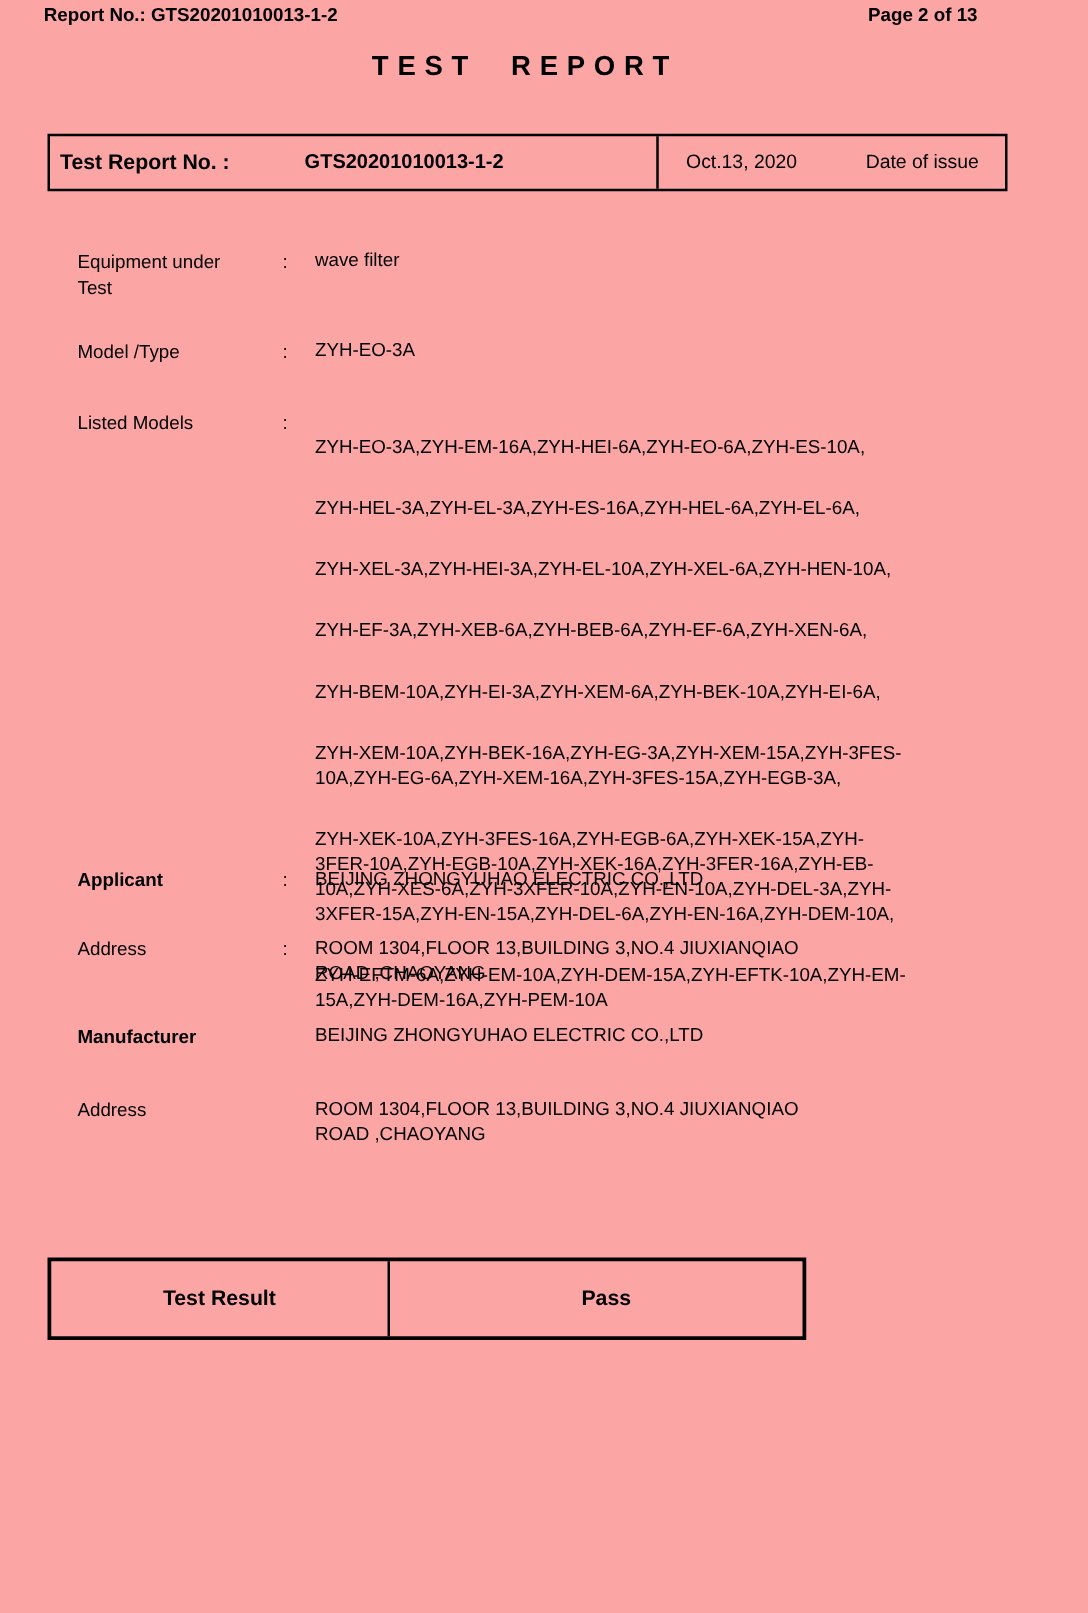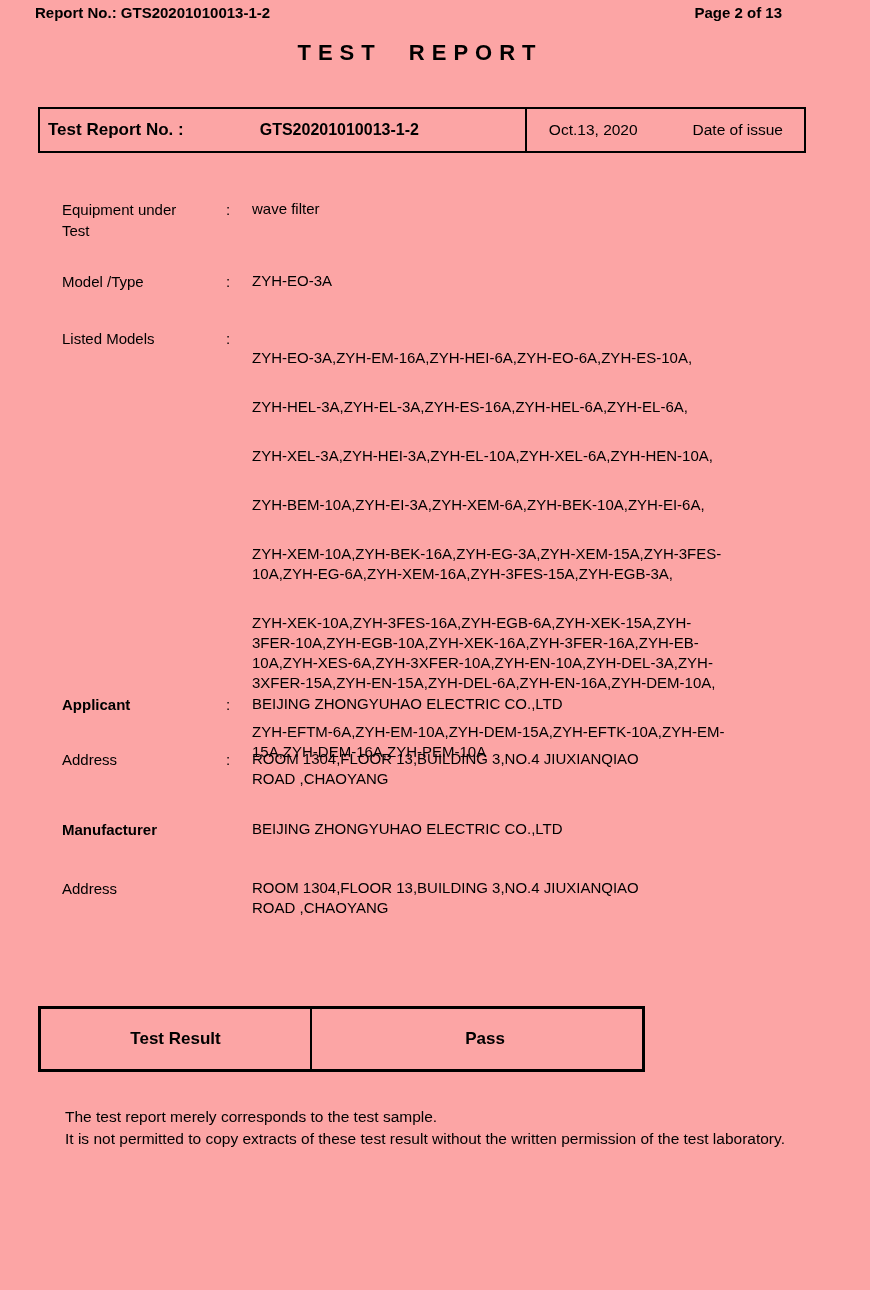--- a/index.html
+++ b/index.html
@@ -29,21 +29,21 @@
     position:absolute;top:107px;left:38px;width:768px;height:46px;
     border:2px solid #000;
     display:flex;box-sizing:border-box;
   }
   .rt-left{
     flex:0 0 487px;display:flex;align-items:center;
     padding-left:8px;box-sizing:border-box;
     border-right:2px solid #000;
   }
   .rt-label{font-size:17px;font-weight:bold;}
-  .rt-number{font-size:16px;font-weight:bold;margin-left:76px;}
+  .rt-number{font-size:16px;font-weight:bold;margin-left:60px;}
   .rt-right{flex:1;display:flex;flex-direction:row;box-sizing:border-box;}
   .rt-date{flex:1;display:flex;align-items:center;justify-content:center;font-size:15.5px;}
   .rt-sep{height:1px;background:#b4b4b4;margin:0 6px;}
   .rt-datelabel{flex:1;display:flex;align-items:center;justify-content:center;font-size:15.5px;}
   
   .field{
     position:absolute;left:62px;
     display:flex;align-items:flex-start;
     font-size:15px;line-height:21px;
   }
@@ -112,20 +112,21 @@
     <div class="f-value">ZYH-EO-3A</div>
   </div>
 
   <div class="field" style="top:328px">
     <div class="f-label">Listed Models</div>
     <div class="f-colon">:</div>
     <div class="f-value">
       <p>ZYH-EO-3A,ZYH-EM-16A,ZYH-HEI-6A,ZYH-EO-6A,ZYH-ES-10A,</p>
       <p>ZYH-HEL-3A,ZYH-EL-3A,ZYH-ES-16A,ZYH-HEL-6A,ZYH-EL-6A,</p>
       <p>ZYH-XEL-3A,ZYH-HEI-3A,ZYH-EL-10A,ZYH-XEL-6A,ZYH-HEN-10A,</p>
+      <p>ZYH-EF-3A,ZYH-XEB-6A,ZYH-BEB-6A,ZYH-EF-6A,ZYH-XEN-6A,</p>
       <p>ZYH-BEM-10A,ZYH-EI-3A,ZYH-XEM-6A,ZYH-BEK-10A,ZYH-EI-6A,</p>
       <p>ZYH-XEM-10A,ZYH-BEK-16A,ZYH-EG-3A,ZYH-XEM-15A,ZYH-3FES-
 10A,ZYH-EG-6A,ZYH-XEM-16A,ZYH-3FES-15A,ZYH-EGB-3A,</p>
       <p>ZYH-XEK-10A,ZYH-3FES-16A,ZYH-EGB-6A,ZYH-XEK-15A,ZYH-
 3FER-10A,ZYH-EGB-10A,ZYH-XEK-16A,ZYH-3FER-16A,ZYH-EB-
 10A,ZYH-XES-6A,ZYH-3XFER-10A,ZYH-EN-10A,ZYH-DEL-3A,ZYH-
 3XFER-15A,ZYH-EN-15A,ZYH-DEL-6A,ZYH-EN-16A,ZYH-DEM-10A,</p>
       <p>ZYH-EFTM-6A,ZYH-EM-10A,ZYH-DEM-15A,ZYH-EFTK-10A,ZYH-EM-
 15A,ZYH-DEM-16A,ZYH-PEM-10A</p>
     </div>
@@ -155,18 +156,14 @@
     <div class="f-colon"></div>
     <div class="f-value">ROOM 1304,FLOOR 13,BUILDING 3,NO.4 JIUXIANQIAO
 ROAD ,CHAOYANG</div>
   </div>
 
   <div class="result-table">
     <div class="res-left">Test Result</div>
     <div class="res-right">Pass</div>
   </div>
 
-  <div class="footer">
-    <p>The test report merely corresponds to the test sample.</p>
-    <p class="just">It is not permitted to copy extracts of these test result without the written permission of the test laboratory.</p>
-  </div>
 
 </div>
 
 </body></html>

